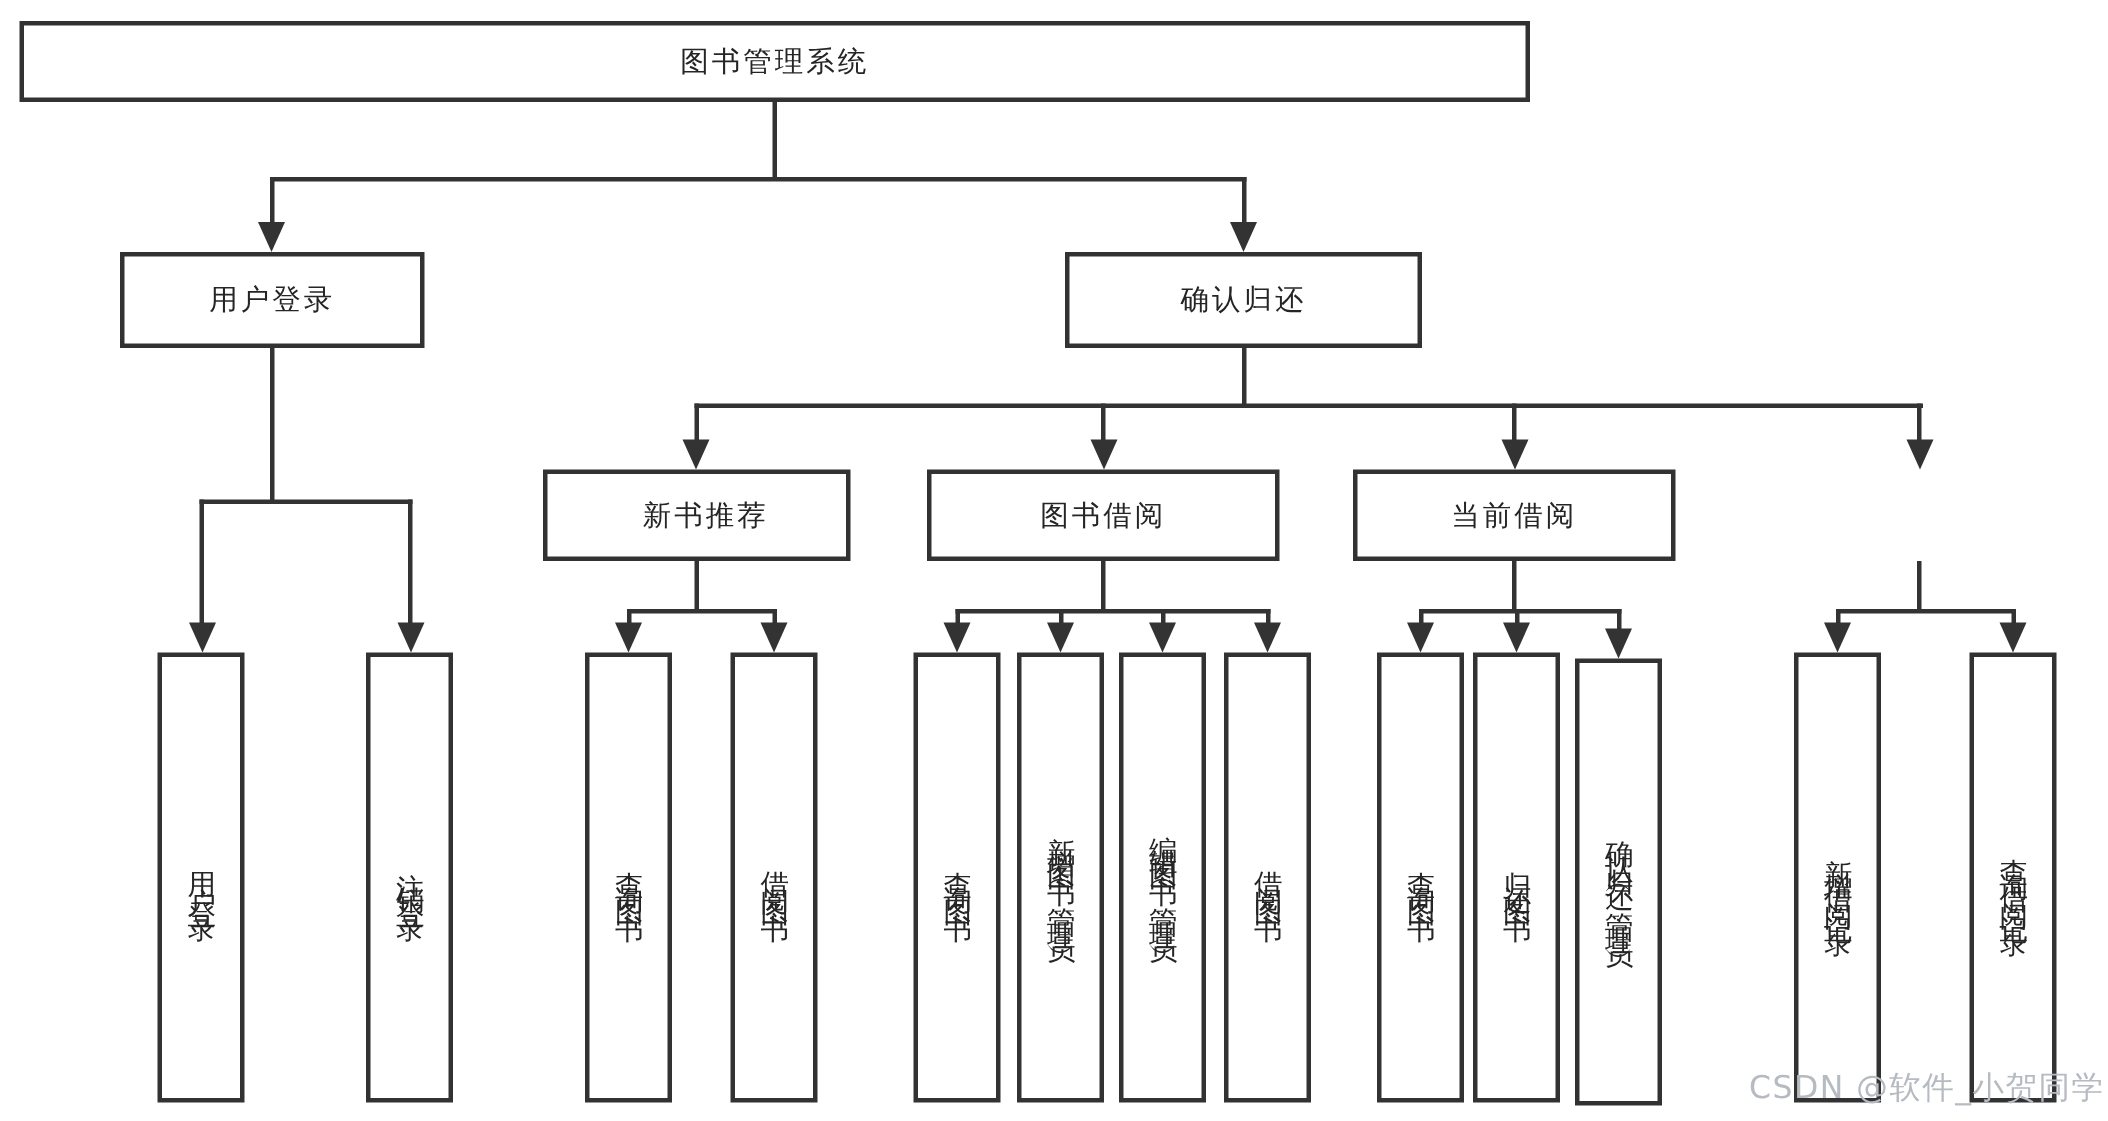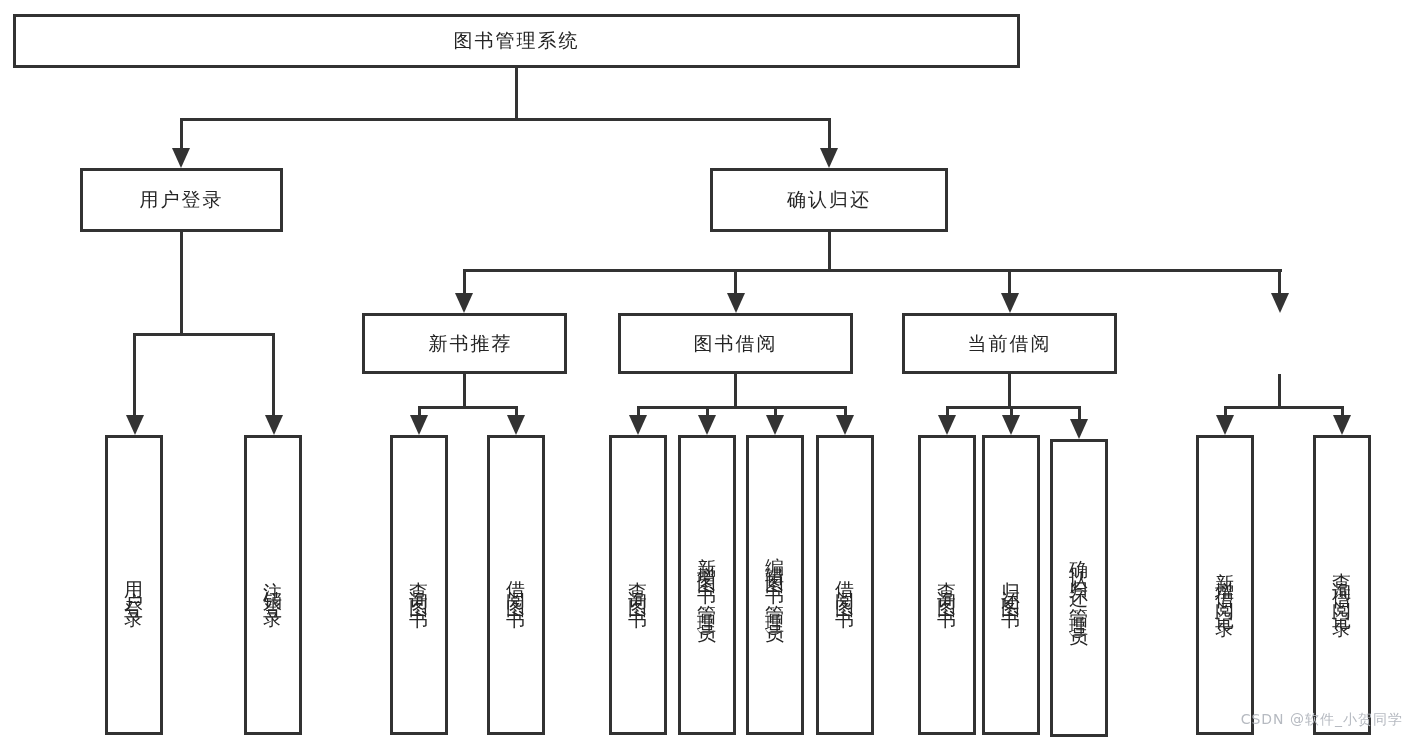--- a/index.html
+++ b/index.html
@@ -17,21 +17,21 @@
     writing-mode:vertical-rl;text-orientation:mixed;
     font-size:19px;line-height:1;letter-spacing:0.5em;
   }
   .line{position:absolute;background:#333333;}
   .arrow{
     position:absolute;width:0;height:0;
     border-left:9px solid transparent;border-right:9px solid transparent;
     border-top:20px solid #333333;
   }
   .watermark{
-    position:absolute;top:711px;right:2px;font-size:14px;letter-spacing:1px;
+    position:absolute;top:711px;right:2px;font-size:21px;letter-spacing:1px;
     color:#b6bac1;white-space:nowrap;
   }
 </style>
 </head>
 <body>
 
 <div class="canvas">
 
   <div class="box" style="left:13px;top:14px;width:1007px;height:54px;">
     <span>图书管理系统</span>

